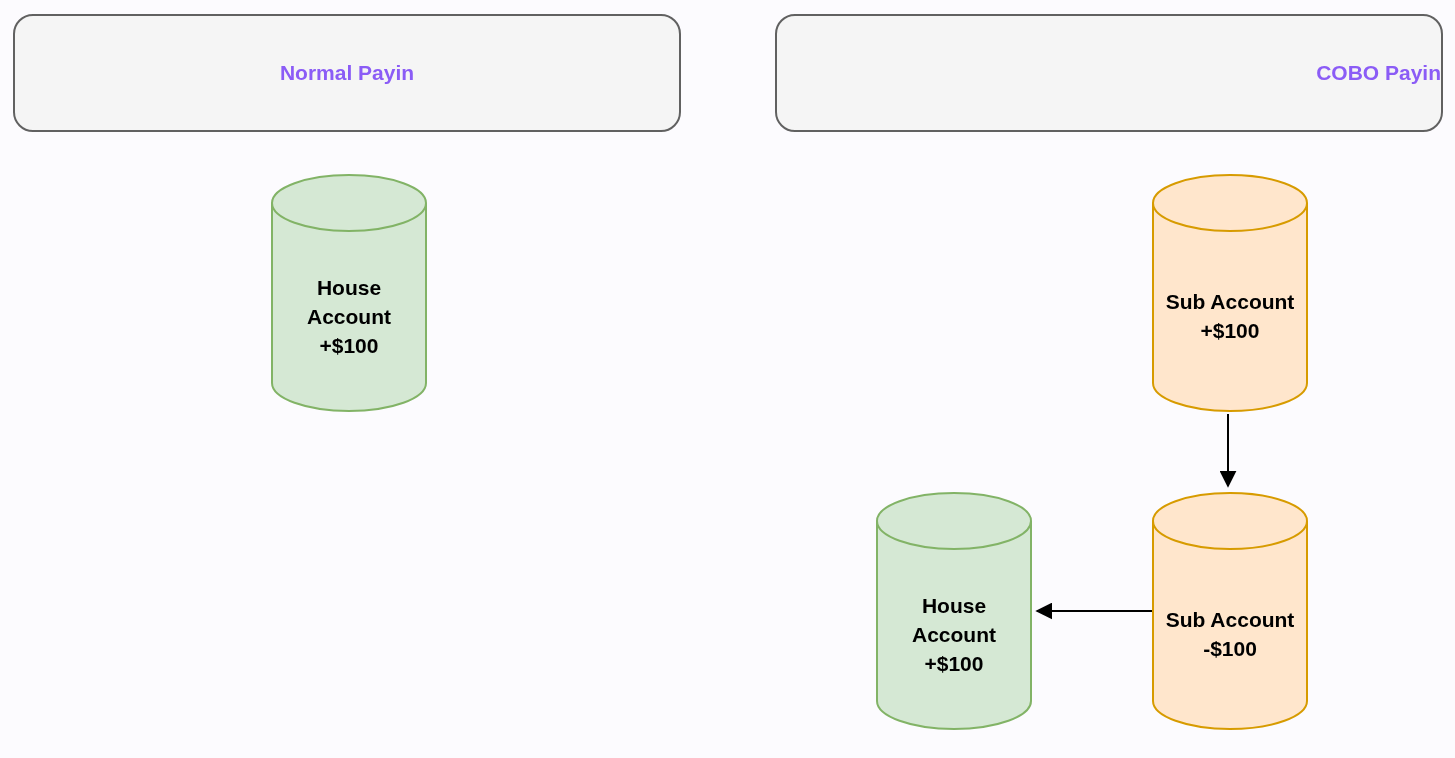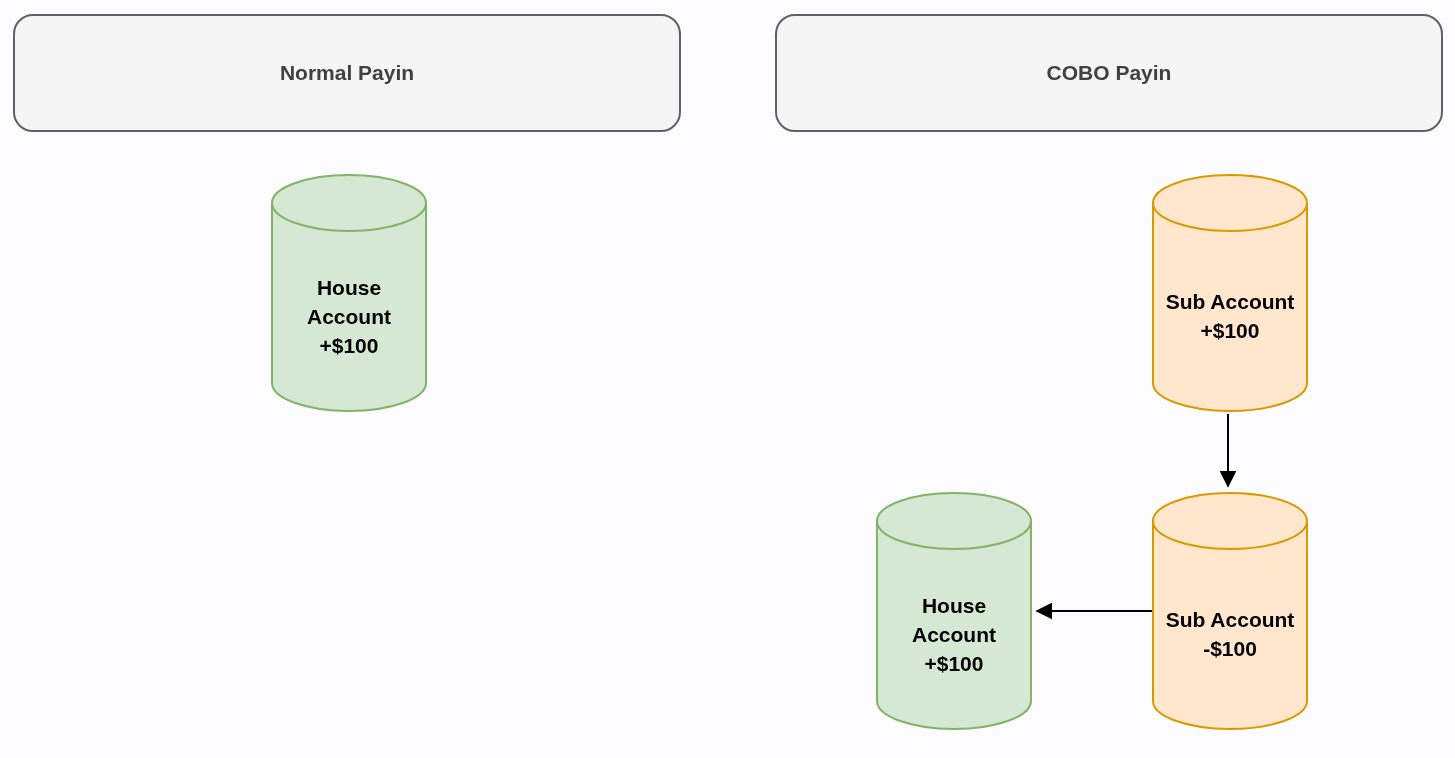--- a/index.html
+++ b/index.html
@@ -25,24 +25,24 @@
     border: 2px solid #616161;
     border-radius: 20px;
     box-sizing: border-box;
     display: flex;
     align-items: center;
     justify-content: center;
   }
   .section-header .title {
     font-size: 21px;
     font-weight: bold;
-    color: #404040;
+    color: #8b5cf6;
   }
   .header-normal { left: 13px; }
-  .header-cobo  { left: 775px; }
+  .header-cobo  { left: 775px; justify-content: flex-end; }
 
   
   .cyl {
     position: absolute;
     width: 156px;
     height: 238px;
   }
   .cyl svg {
     position: absolute;
     left: 0; top: 0;

